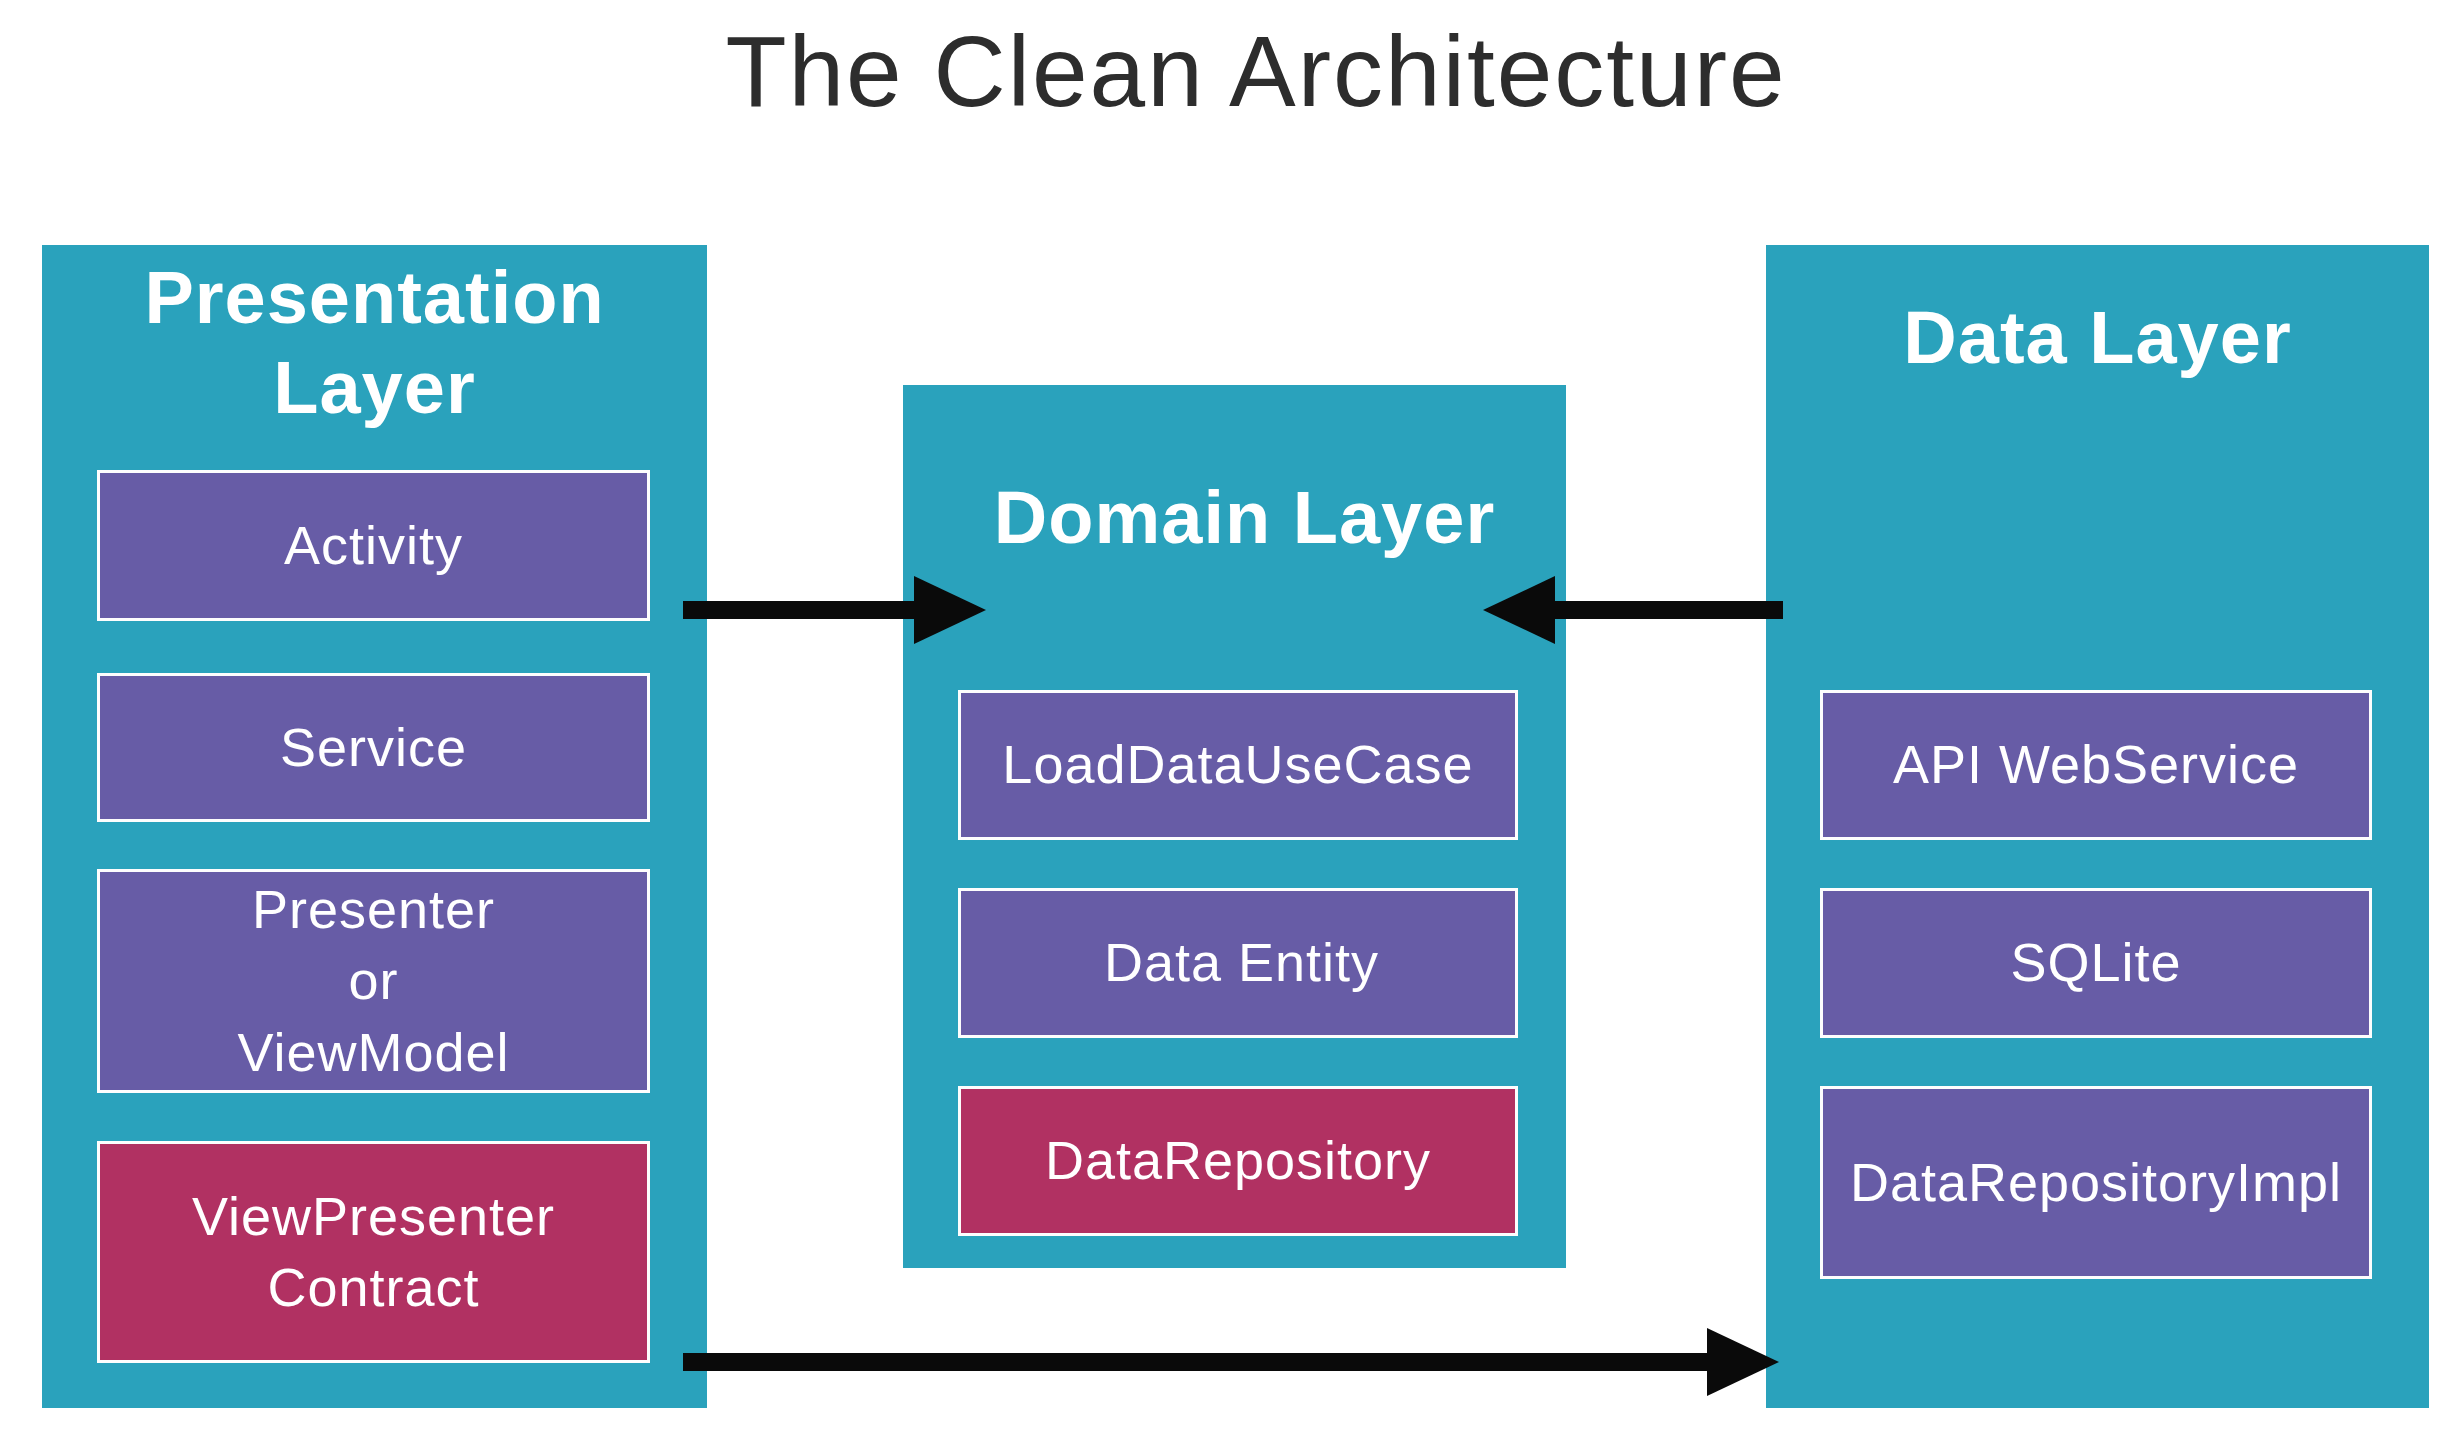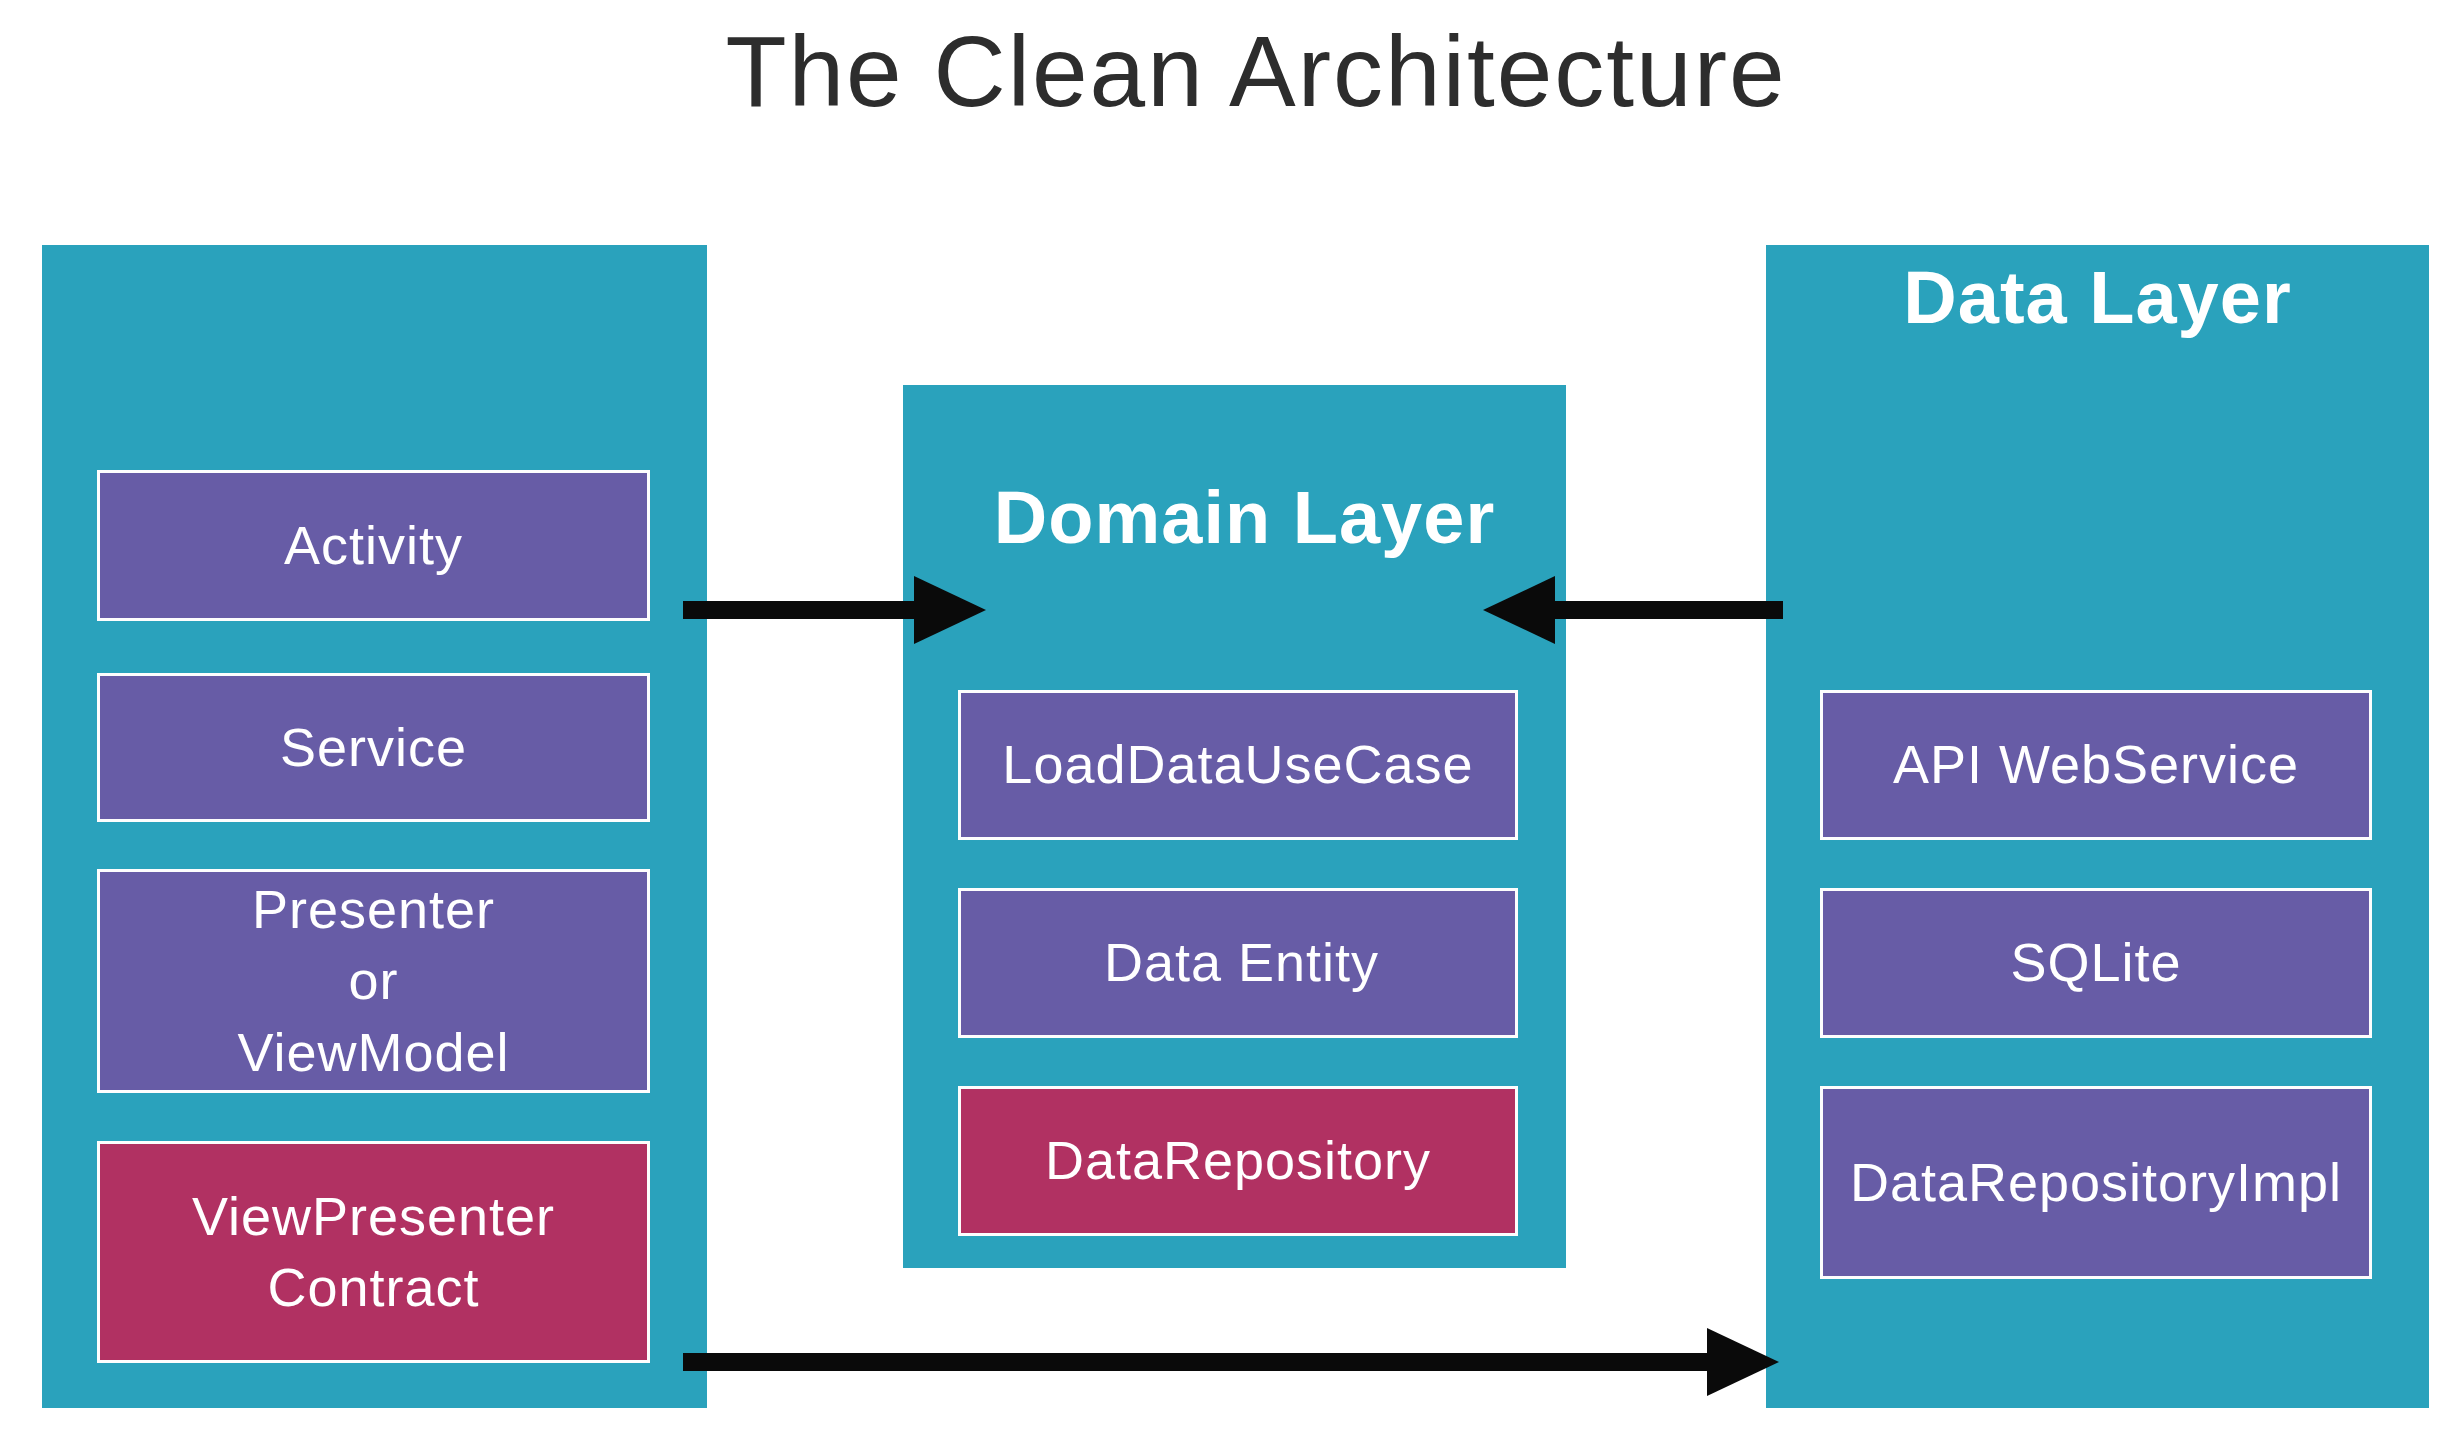--- a/index.html
+++ b/index.html
@@ -43,21 +43,21 @@
   .col-header {
     color: var(--box_text, #ffffff);
     font-weight: 700;
     font-size: 74px;
     line-height: 1.22;
     text-align: center;
     letter-spacing: 1px;
   }
   .col-presentation .col-header { padding-top: 8px; }
   .col-domain       .col-header { padding-top: 88px; padding-left: 20px; }
-  .col-data         .col-header { padding-top: 8px; }
+  .col-data         .col-header { padding-top: 8px; margin-top: 40px; }
 
   
   .box {
     position: absolute;
     box-sizing: border-box;
     border: 3px solid #fdfdfd;
     display: flex;
     align-items: center;
     justify-content: center;
     text-align: center;
@@ -122,20 +122,21 @@
   .arrow-pres-data .head  { left: 1024px; }
 </style>
 </head>
 <body>
 
 <div class="canvas">
 
   <h1 class="title">The Clean Architecture</h1>
 
   <section class="col col-presentation">
+    <div class="col-header">Presentation Layer</div>
     <div class="box box-purple b-activity">
       <span>Activity</span>
     </div>
     <div class="box box-purple b-service">
       <span>Service</span>
     </div>
     <div class="box box-purple b-presenter">
       <span>Presenter
 or
 ViewModel</span>

